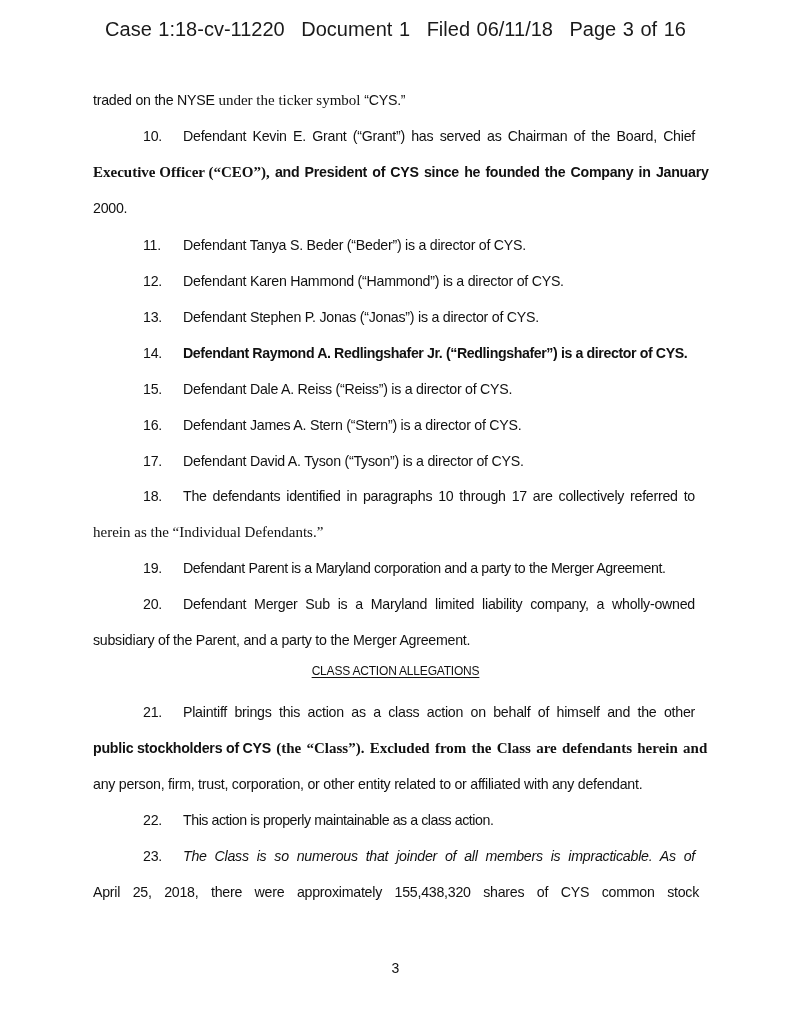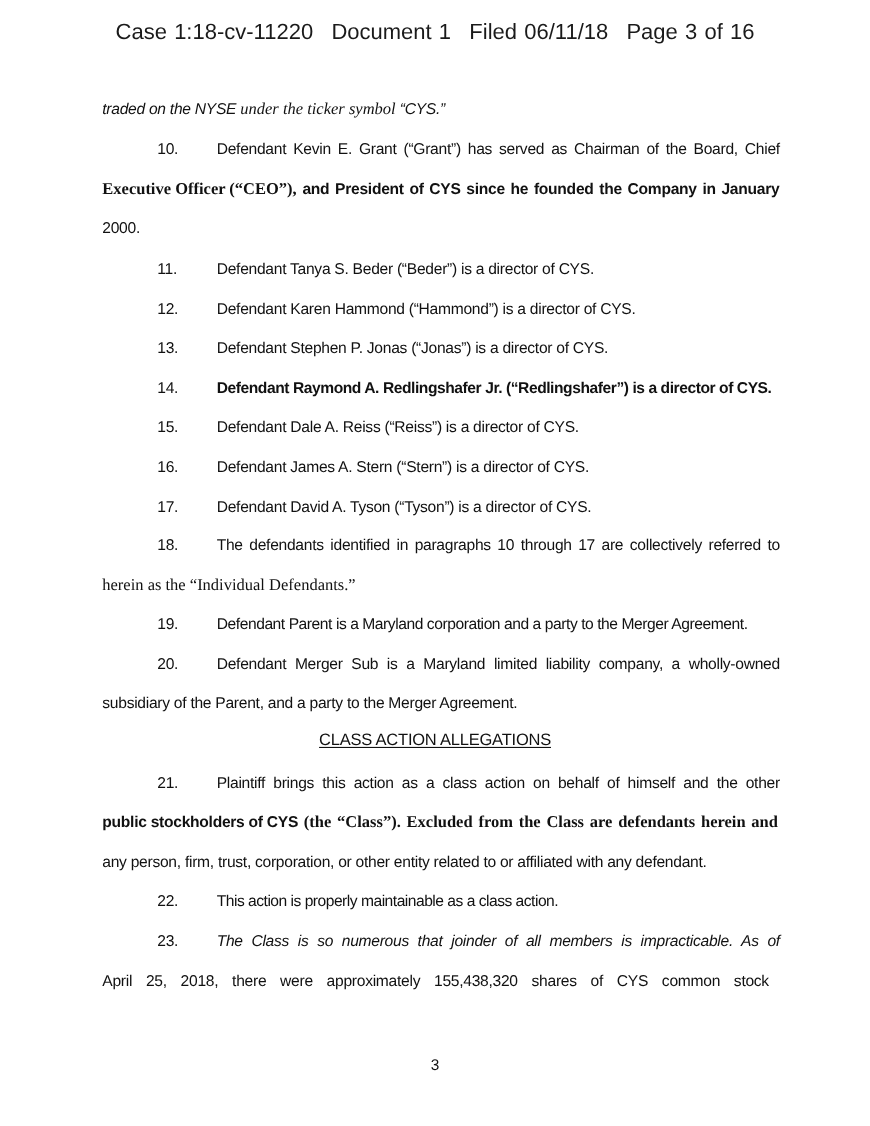--- a/index.html
+++ b/index.html
@@ -11,45 +11,45 @@
   }
   .header span { margin: 0 5px; }
   .body-text {
     position: absolute; left: 93px; width: 606px;
     font-family: "Liberation Sans", sans-serif; font-size: 14.2px; color: #111;
     letter-spacing: -0.25px;
   }
   .line { position: absolute; left: 0; width: 606px; white-space: nowrap; line-height: 18px; }
   .line.justify { text-align: justify; text-align-last: justify; font-weight: bold; }
   .num { position: absolute; left: 50px; }
-  .txt { position: absolute; left: 104px; }
+  .txt { position: absolute; left: 90px; }
   .serif { font-family: "Liberation Serif", serif; font-size: 15px; letter-spacing: 0; }
   .heading {
     position: absolute; left: 0; width: 791px; top: 664px; text-align: center;
-    font-family: "Liberation Sans", sans-serif; font-size: 15px; letter-spacing: -0.2px;
+    font-family: "Liberation Sans", sans-serif; font-size: 12px; letter-spacing: -0.2px;
   }
   .heading span { text-decoration: underline; text-underline-offset: 2px; }
   .page-num {
     position: absolute; top: 960px; left: 0; width: 791px; text-align: center;
     font-family: "Liberation Sans", sans-serif; font-size: 14px;
   }
 </style>
 </head>
 <body>
 
 <div class="header">
   <span>Case 1:18-cv-11220</span>
   <span>Document 1</span>
   <span>Filed 06/11/18</span>
   <span>Page 3 of 16</span>
 </div>
 
 <div class="body-text" style="top:0;">
 
-  <div class="line" style="top:91px;font-style:italic;">
+  <div class="line" style="top:91px;">
     <span>traded on the NYSE</span><span class="serif"> under the ticker symbol </span><span>“CYS.”</span>
   </div>
 
   <div class="line" style="top:127px;">
     <span class="num">10.</span>
     <span class="txt" style="width:512px;text-align:justify;text-align-last:justify;">Defendant Kevin E. Grant (“Grant”) has served as Chairman of the Board, Chief</span>
   </div>
   <div class="line justify" style="top:163px;">
     <span class="serif">Executive Officer (“CEO”),</span><span style="word-spacing:1.5px;"> and President of CYS since he founded the Company in January</span>
   </div>

